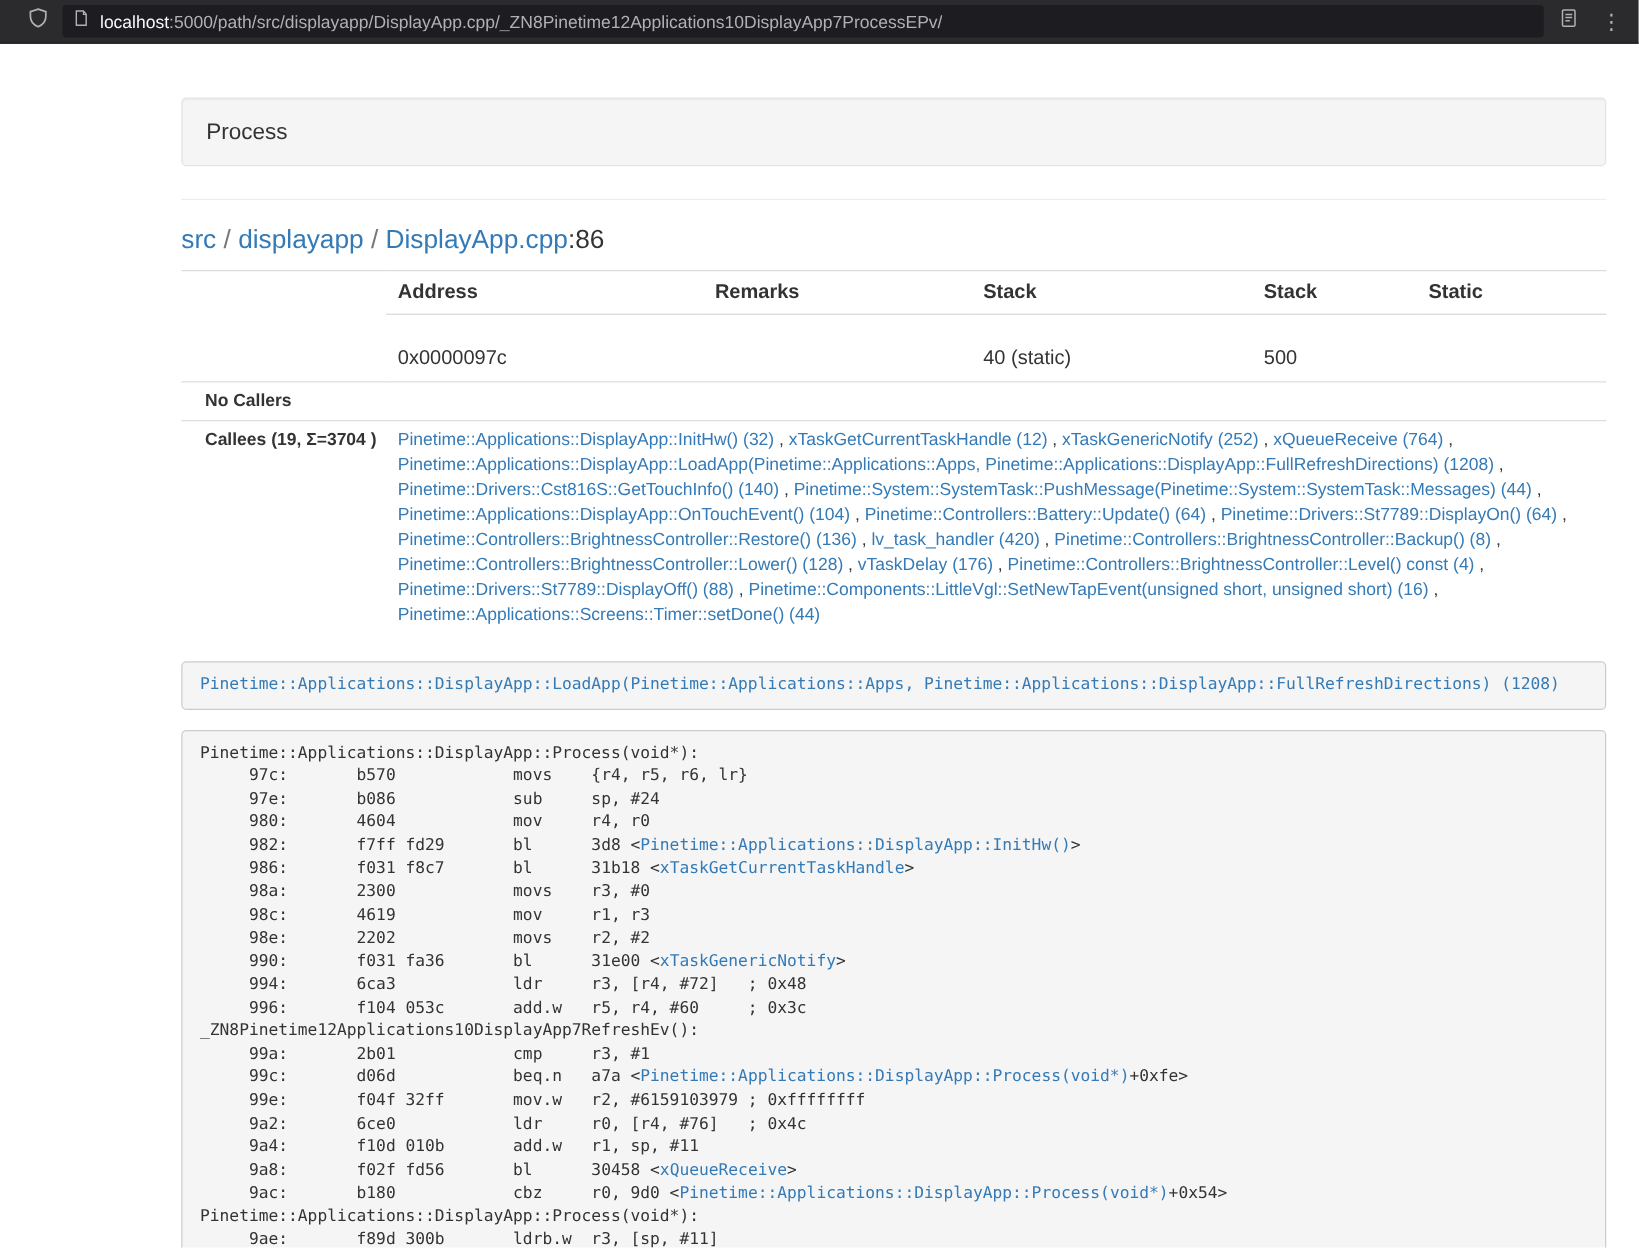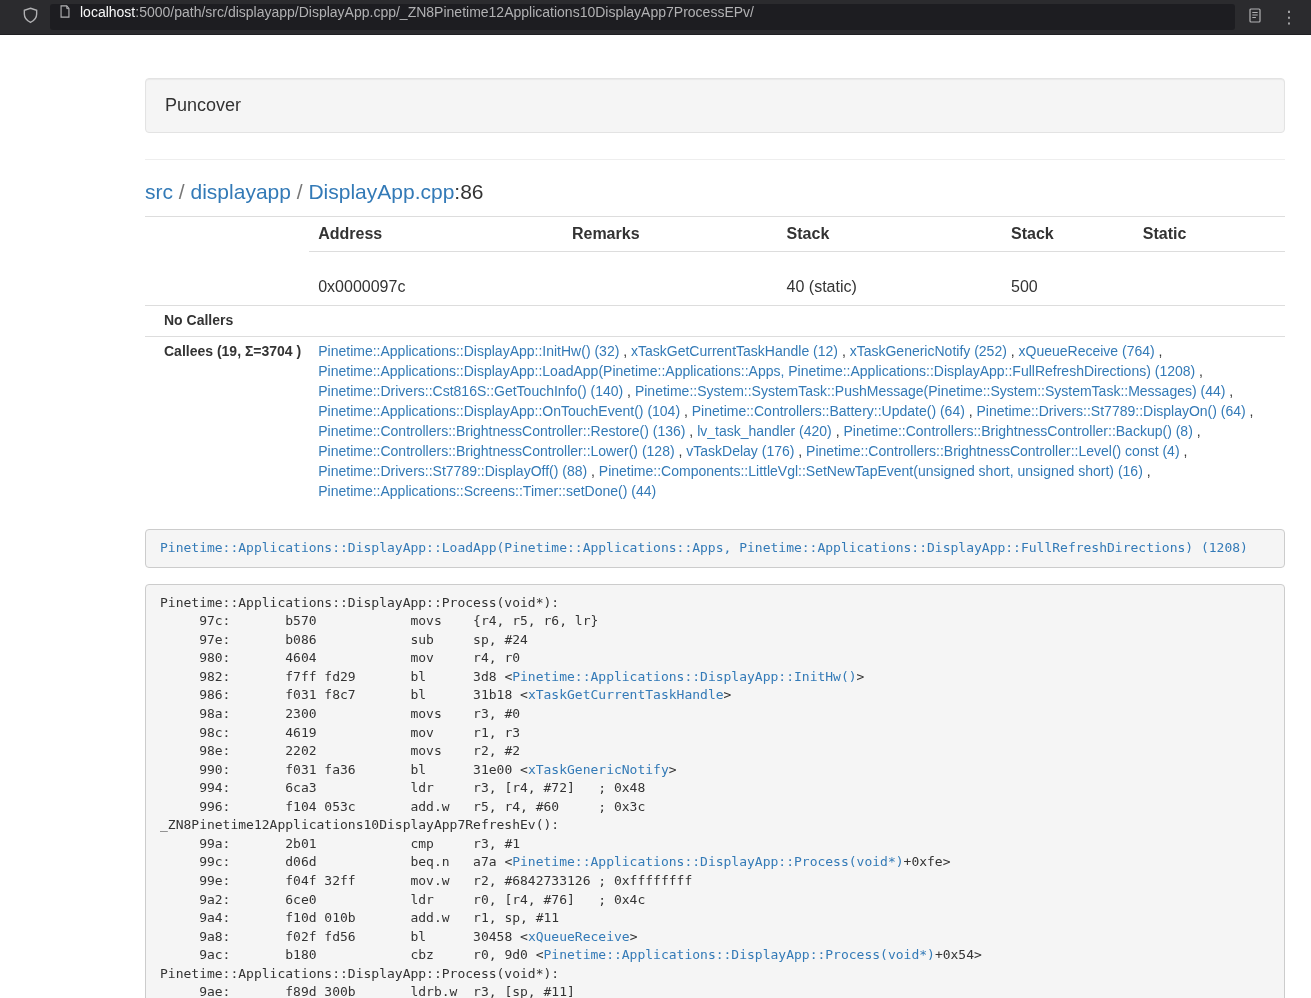--- a/index.html
+++ b/index.html
@@ -21,21 +21,21 @@
   }
   .chrome-btn {
     width: 28px; height: 26px; flex: none;
     display: flex; align-items: center; justify-content: center;
     border-radius: 3px;
   }
   .urlbar {
     flex: 1; height: 26px;
     background: var(--urlbar-bg, #1d1d21);
     border-radius: 3px;
-    display: flex; align-items: flex-start;
+    display: flex; align-items: center;
     padding: 0 8px; gap: 8px;
     overflow: hidden;
   }
   .url-text {
     font-size: 14px; color: #b1b1b3;
     white-space: nowrap; overflow: hidden;
   }
   .url-host { color: #f9f9fa; }
   .dots-glyph { color: #b1b1b3; font-size: 17px; line-height: 1; }
   
@@ -122,21 +122,21 @@
     </span>
   </div>
   <div class="chrome-btn">
     <span class="dots-glyph">⋮</span>
   </div>
 </div>
 
 <div class="container">
 
   <div class="well">
-    <div class="page-title">Puncover</div>
+    <div class="page-title">Process</div>
   </div>
 
   <hr>
 
   <div class="breadcrumb" id="breadcrumb"><a href="#">src</a><span class="crumb-sep"> / </span><a href="#">displayapp</a><span class="crumb-sep"> / </span><a href="#">DisplayApp.cpp</a><span>:86</span></div>
 
   <table class="symbol-table">
     <tbody>
       <tr>
         <th></th>
@@ -191,21 +191,21 @@
 <span>     986:	f031 f8c7 	bl	31b18 &lt;</span><a href="#" class="code-link">xTaskGetCurrentTaskHandle</a><span>&gt;</span>
 <span>     98a:	2300      	movs	r3, #0</span>
 <span>     98c:	4619      	mov	r1, r3</span>
 <span>     98e:	2202      	movs	r2, #2</span>
 <span>     990:	f031 fa36 	bl	31e00 &lt;</span><a href="#" class="code-link">xTaskGenericNotify</a><span>&gt;</span>
 <span>     994:	6ca3      	ldr	r3, [r4, #72]	; 0x48</span>
 <span>     996:	f104 053c 	add.w	r5, r4, #60	; 0x3c</span>
 <span>_ZN8Pinetime12Applications10DisplayApp7RefreshEv():</span>
 <span>     99a:	2b01      	cmp	r3, #1</span>
 <span>     99c:	d06d      	beq.n	a7a &lt;</span><a href="#" class="code-link">Pinetime::Applications::DisplayApp::Process(void*)</a><span>+0xfe&gt;</span>
-<span>     99e:	f04f 32ff 	mov.w	r2, #6842733126	; 0xffffffff</span>
+<span>     99e:	f04f 32ff 	mov.w	r2, #6159103979	; 0xffffffff</span>
 <span>     9a2:	6ce0      	ldr	r0, [r4, #76]	; 0x4c</span>
 <span>     9a4:	f10d 010b 	add.w	r1, sp, #11</span>
 <span>     9a8:	f02f fd56 	bl	30458 &lt;</span><a href="#" class="code-link">xQueueReceive</a><span>&gt;</span>
 <span>     9ac:	b180      	cbz	r0, 9d0 &lt;</span><a href="#" class="code-link">Pinetime::Applications::DisplayApp::Process(void*)</a><span>+0x54&gt;</span>
 <span>Pinetime::Applications::DisplayApp::Process(void*):</span>
 <span>     9ae:	f89d 300b 	ldrb.w	r3, [sp, #11]</span>
 
 </pre>
 
 </div>

